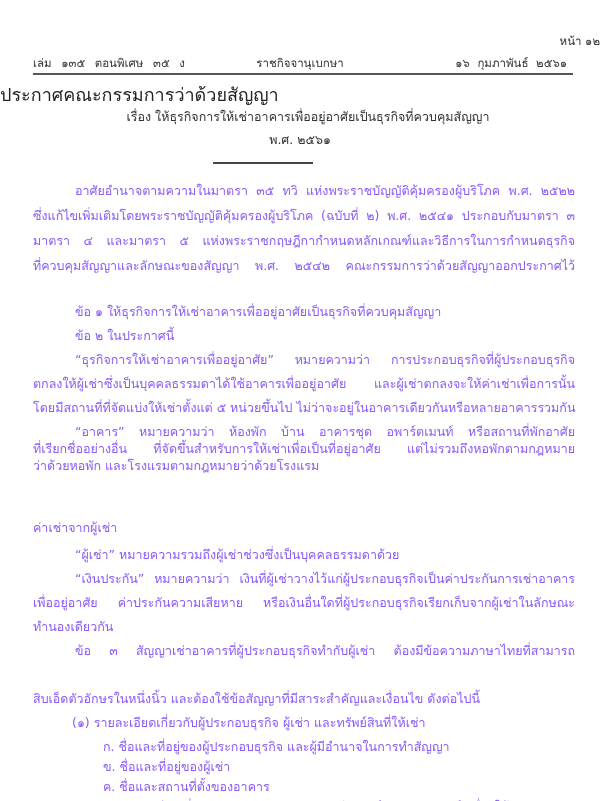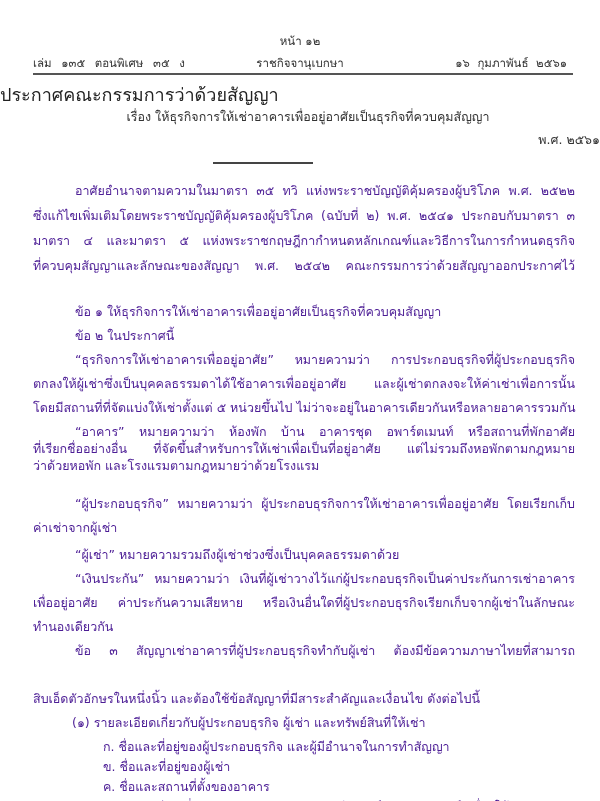--- a/index.html
+++ b/index.html
@@ -1,30 +1,30 @@
 <!DOCTYPE html>
 <html><head>
 <meta charset="utf-8">
 <style>
   html, body { margin:0; padding:0; background:#ffffff; }
   body { width:600px; height:801px; overflow:hidden; position:relative;
          font-family:"DejaVu Sans", "Liberation Sans", sans-serif; color:#2a2a2a; }
   .page { position:absolute; left:0; top:0; width:600px; height:801px; }
   .abs { position:absolute; white-space:nowrap; }
   .hdr { font-size:11.5px; color:#333; }
-  .page-no { left:0; width:600px; text-align:center; top:32px; }
+  .page-no { left:0; width:600px; text-align:right; top:32px; }
   .vol { left:33px; top:54px; word-spacing:6px; }
   .gazette { left:0; width:600px; text-align:center; top:54px; }
   .date { right:33px; top:54px; word-spacing:4px; }
   .rule { position:absolute; left:33px; width:540px; top:73px; height:1.5px; background:#555; }
   .title { left:0; width:600px; text-align:left; top:80px; font-size:18px; color:#222; }
   .subject { left:0; width:600px; text-align:center; top:107px; font-size:12.5px; color:#333;padding-left:8px; }
-  .year { left:0; width:600px; text-align:right; top:130px; font-size:12.5px; color:#333; }
+  .year { left:0; width:600px; text-align:center; top:130px; font-size:12.5px; color:#333; }
   .short-rule { position:absolute; left:213px; width:100px; top:162px; height:1.5px; background:#444; }
-  .body-line { font-size:12.5px; color:#4c1d95; left:33px; width:542px; }
+  .body-line { font-size:12.5px; color:#8b5cf6; left:33px; width:542px; }
   .just { text-align:justify; text-align-last:justify; white-space:nowrap; }
   .ind1 { left:75px; width:500px; }
   .ind2 { left:103px; width:472px; }
 </style>
 </head>
 <body>
 
 <div class="page">
   <div class="abs hdr page-no">หน้า ๑๒</div>
   <div class="abs hdr vol">เล่ม ๑๓๕ ตอนพิเศษ ๓๕ ง</div>
@@ -42,21 +42,20 @@
   <div class="abs body-line just" style="top:231px">มาตรา ๔ และมาตรา ๕ แห่งพระราชกฤษฎีกากำหนดหลักเกณฑ์และวิธีการในการกำหนดธุรกิจ</div>
   <div class="abs body-line just" style="top:256px">ที่ควบคุมสัญญาและลักษณะของสัญญา พ.ศ. ๒๕๔๒ คณะกรรมการว่าด้วยสัญญาออกประกาศไว้</div>
   <div class="abs body-line ind1" style="top:302px">ข้อ ๑ ให้ธุรกิจการให้เช่าอาคารเพื่ออยู่อาศัยเป็นธุรกิจที่ควบคุมสัญญา</div>
   <div class="abs body-line ind1" style="top:326px">ข้อ ๒ ในประกาศนี้</div>
   <div class="abs body-line just" style="top:374px">ตกลงให้ผู้เช่าซึ่งเป็นบุคคลธรรมดาได้ใช้อาคารเพื่ออยู่อาศัย และผู้เช่าตกลงจะให้ค่าเช่าเพื่อการนั้น</div>
   <div class="abs body-line just ind1" style="top:350px">“ธุรกิจการให้เช่าอาคารเพื่ออยู่อาศัย” หมายความว่า การประกอบธุรกิจที่ผู้ประกอบธุรกิจ</div>
   <div class="abs body-line just" style="top:398px">โดยมีสถานที่ที่จัดแบ่งให้เช่าตั้งแต่ ๕ หน่วยขึ้นไป ไม่ว่าจะอยู่ในอาคารเดียวกันหรือหลายอาคารรวมกัน</div>
   <div class="abs body-line just ind1" style="top:422px">“อาคาร” หมายความว่า ห้องพัก บ้าน อาคารชุด อพาร์ตเมนท์ หรือสถานที่พักอาศัย</div>
   <div class="abs body-line just" style="top:439px">ที่เรียกชื่ออย่างอื่น ที่จัดขึ้นสำหรับการให้เช่าเพื่อเป็นที่อยู่อาศัย แต่ไม่รวมถึงหอพักตามกฎหมาย</div>
   <div class="abs body-line" style="top:456px">ว่าด้วยหอพัก และโรงแรมตามกฎหมายว่าด้วยโรงแรม</div>
-  <div class="abs body-line just ind1" style="top:494px">“ผู้ประกอบธุรกิจ” หมายความว่า ผู้ประกอบธุรกิจการให้เช่าอาคารเพื่ออยู่อาศัย โดยเรียกเก็บ</div>
   <div class="abs body-line" style="top:518px">ค่าเช่าจากผู้เช่า</div>
   <div class="abs body-line ind1" style="top:545px">“ผู้เช่า” หมายความรวมถึงผู้เช่าช่วงซึ่งเป็นบุคคลธรรมดาด้วย</div>
   <div class="abs body-line just ind1" style="top:569px">“เงินประกัน” หมายความว่า เงินที่ผู้เช่าวางไว้แก่ผู้ประกอบธุรกิจเป็นค่าประกันการเช่าอาคาร</div>
   <div class="abs body-line just" style="top:593px">เพื่ออยู่อาศัย ค่าประกันความเสียหาย หรือเงินอื่นใดที่ผู้ประกอบธุรกิจเรียกเก็บจากผู้เช่าในลักษณะ</div>
   <div class="abs body-line" style="top:617px">ทำนองเดียวกัน</div>
   <div class="abs body-line just ind1" style="top:641px">ข้อ ๓ สัญญาเช่าอาคารที่ผู้ประกอบธุรกิจทำกับผู้เช่า ต้องมีข้อความภาษาไทยที่สามารถ</div>
   <div class="abs body-line" style="top:689px">สิบเอ็ดตัวอักษรในหนึ่งนิ้ว และต้องใช้ข้อสัญญาที่มีสาระสำคัญและเงื่อนไข ดังต่อไปนี้</div>
 
   <div class="abs body-line" style="left:72px; top:713px">(๑) รายละเอียดเกี่ยวกับผู้ประกอบธุรกิจ ผู้เช่า และทรัพย์สินที่ให้เช่า</div>
   <div class="abs body-line ind2" style="top:737px">ก. ชื่อและที่อยู่ของผู้ประกอบธุรกิจ และผู้มีอำนาจในการทำสัญญา</div>

